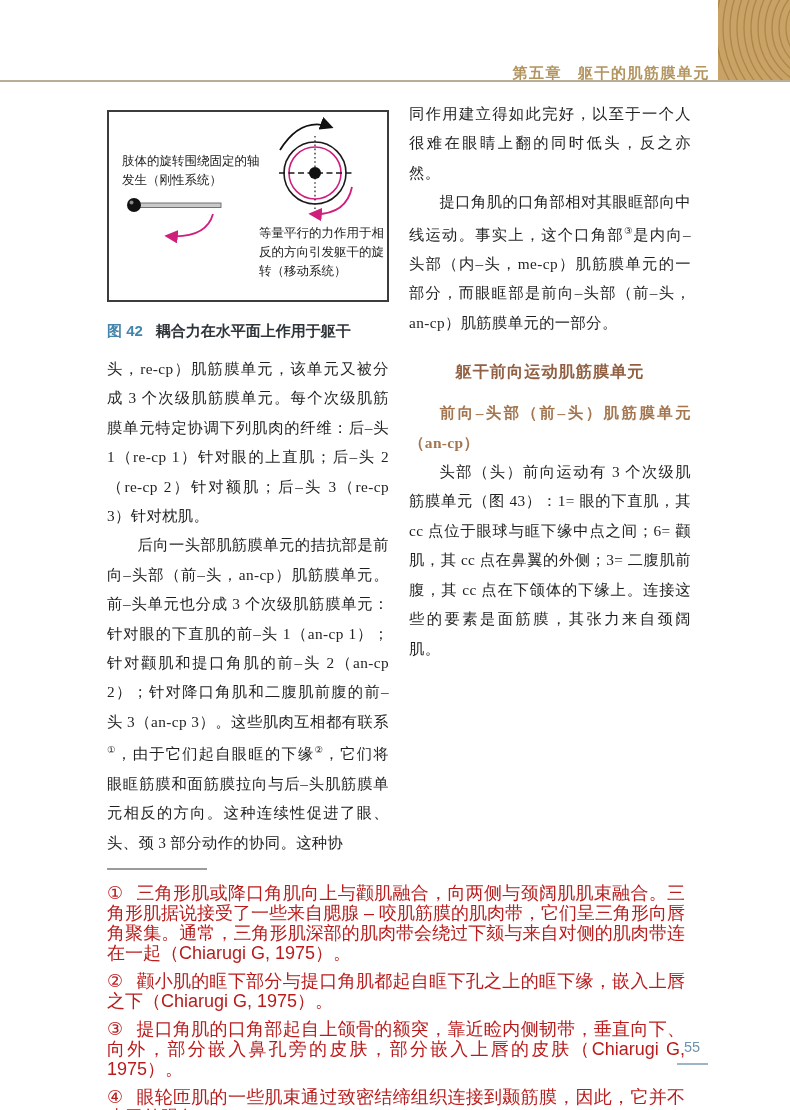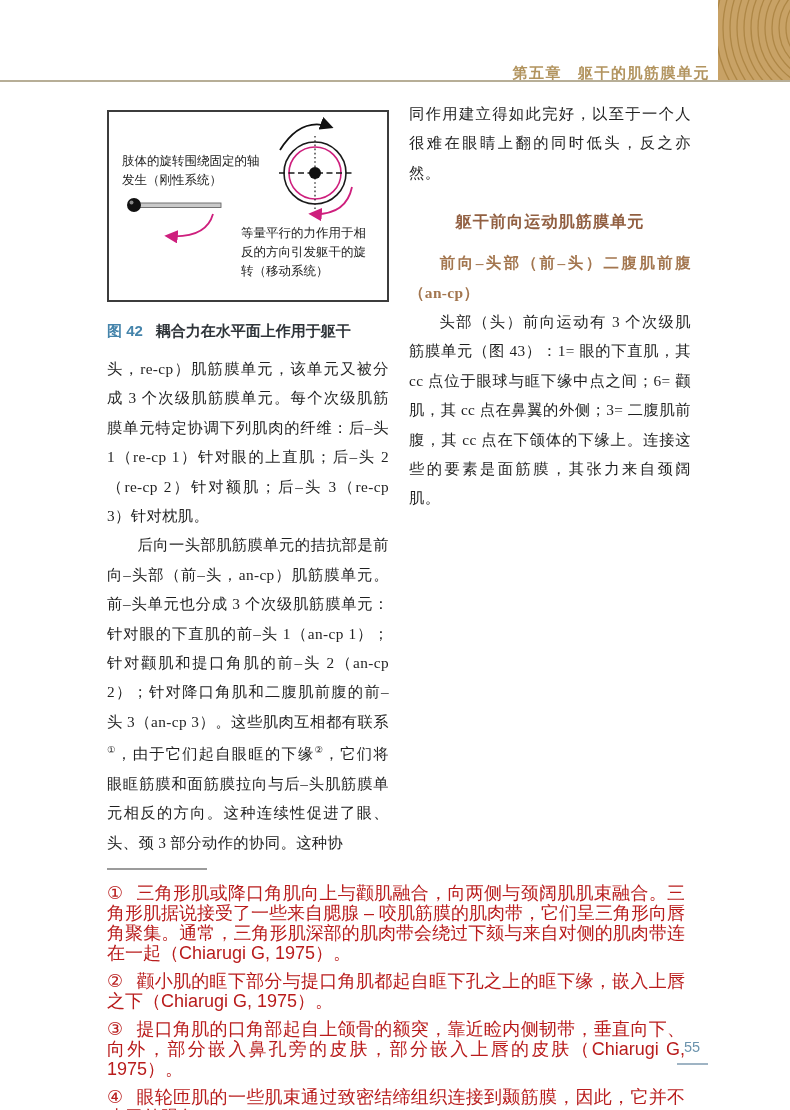--- a/index.html
+++ b/index.html
@@ -31,21 +31,21 @@
   
   .figure-box{
     position:relative;width:282px;height:192px;border:2px solid #3c3c3c;
     box-sizing:border-box;background:#fff;
   }
   .fig-label{
     position:absolute;font-family:"Liberation Sans","DejaVu Sans",sans-serif;
     font-size:12.5px;line-height:1.5;color:#1a1a1a;white-space:pre-line;
   }
   .fig-label-left{left:13px;top:20px;width:165px;margin-top:20px;}
-  .fig-label-right{left:132px;top:112px;width:142px;}
+  .fig-label-right{left:150px;top:112px;width:142px;}
   .figure-caption{
     margin-top:20px;font-size:15px;font-weight:bold;
     font-family:"Liberation Sans","DejaVu Sans",sans-serif;
   }
   .caption-label{color:#4584ab;margin-right:13px;}
   .caption-text{color:#2e3338;}
   .after-caption{margin-top:13px;}
   
   .section-heading{
     margin:24px 0 0 0;text-align:center;color:#915f41;font-weight:bold;
@@ -146,25 +146,26 @@
 
     <p class="body-p after-caption">头，re-cp）肌筋膜单元，该单元又被分成 3 个次级肌筋膜单元。每个次级肌筋膜单元特定协调下列肌肉的纤维：后–头 1（re-cp 1）针对眼的上直肌；后–头 2（re-cp 2）针对额肌；后–头 3（re-cp 3）针对枕肌。</p>
 
     <p class="body-p indent"><span>后向一头部肌筋膜单元的拮抗部是前向–头部（前–头，an-cp）肌筋膜单元。前–头单元也分成 3 个次级肌筋膜单元：针对眼的下直肌的前–头 1（an-cp 1）；针对颧肌和提口角肌的前–头 2（an-cp 2）；针对降口角肌和二腹肌前腹的前–头 3（an-cp 3）。这些肌肉互相都有联系</span><span class="sup">①</span><span>，由于它们起自眼眶的下缘</span><span class="sup">②</span><span>，它们将眼眶筋膜和面筋膜拉向与后–头肌筋膜单元相反的方向。这种连续性促进了眼、头、颈 3 部分动作的协同。这种协</span></p>
   </div>
 
   <div class="col col-right">
 
     <p class="body-p">同作用建立得如此完好，以至于一个人很难在眼睛上翻的同时低头，反之亦然。</p>
 
+    <p class="body-p indent"><span>提口角肌的口角部相对其眼眶部向中线运动。事实上，这个口角部</span><span class="sup">③</span><span>是内向–头部（内–头，me-cp）肌筋膜单元的一部分，而眼眶部是前向–头部（前–头，an-cp）肌筋膜单元的一部分。</span></p>
 
 
     <h2 class="section-heading">躯干前向运动肌筋膜单元</h2>
 
-    <h3 class="sub-heading">前向–头部（前–头）二腹肌前腹（an-cp）</h3>
+    <h3 class="sub-heading">前向–头部（前–头）肌筋膜单元（an-cp）</h3>
 
     <p class="body-p indent">头部（头）前向运动有 3 个次级肌筋膜单元（图 43）：1= 眼的下直肌，其 cc 点位于眼球与眶下缘中点之间；6= 颧肌，其 cc 点在鼻翼的外侧；3= 二腹肌前腹，其 cc 点在下颌体的下缘上。连接这些的要素是面筋膜，其张力来自颈阔肌。</p>
   </div>
 
   <div class="footnotes">
     <div class="fn-rule"></div>
     <p class="fn"><span class="fn-num">①</span><span>三角形肌或降口角肌向上与颧肌融合，向两侧与颈阔肌肌束融合。三角形肌据说接受了一些来自腮腺 – 咬肌筋膜的肌肉带，它们呈三角形向唇角聚集。通常，三角形肌深部的肌肉带会绕过下颏与来自对侧的肌肉带连在一起（Chiarugi G, 1975）。</span></p>
     <p class="fn"><span class="fn-num">②</span><span>颧小肌的眶下部分与提口角肌都起自眶下孔之上的眶下缘，嵌入上唇之下（Chiarugi G, 1975）。</span></p>
     <p class="fn"><span class="fn-num">③</span><span>提口角肌的口角部起自上颌骨的额突，靠近睑内侧韧带，垂直向下、向外，部分嵌入鼻孔旁的皮肤，部分嵌入上唇的皮肤（Chiarugi G, 1975）。</span></p>
     <p class="fn"><span class="fn-num">④</span><span>眼轮匝肌的一些肌束通过致密结缔组织连接到颞筋膜，因此，它并不止于外眼角（Chiarugi G, 1975）。</span></p>

